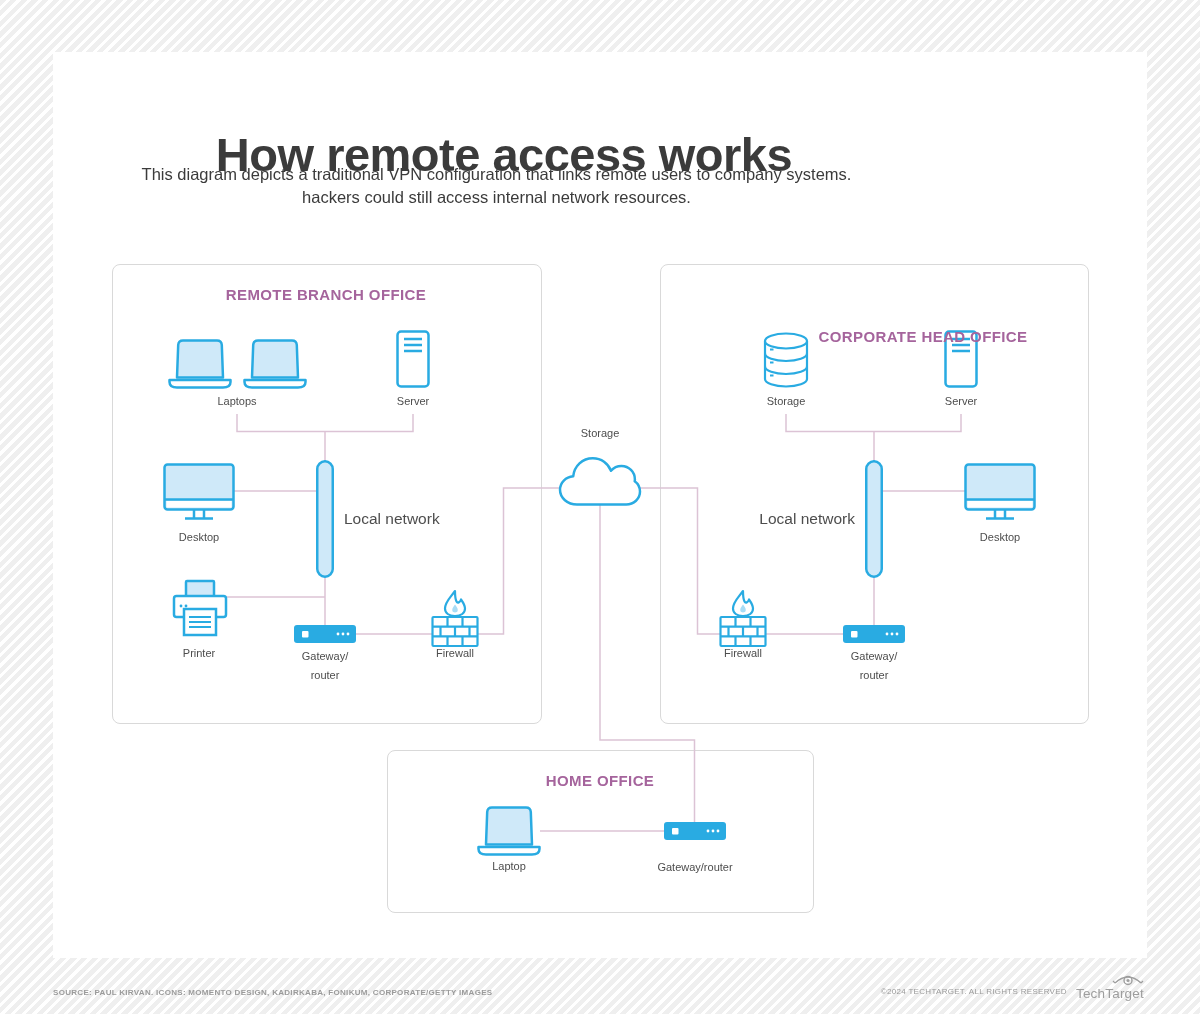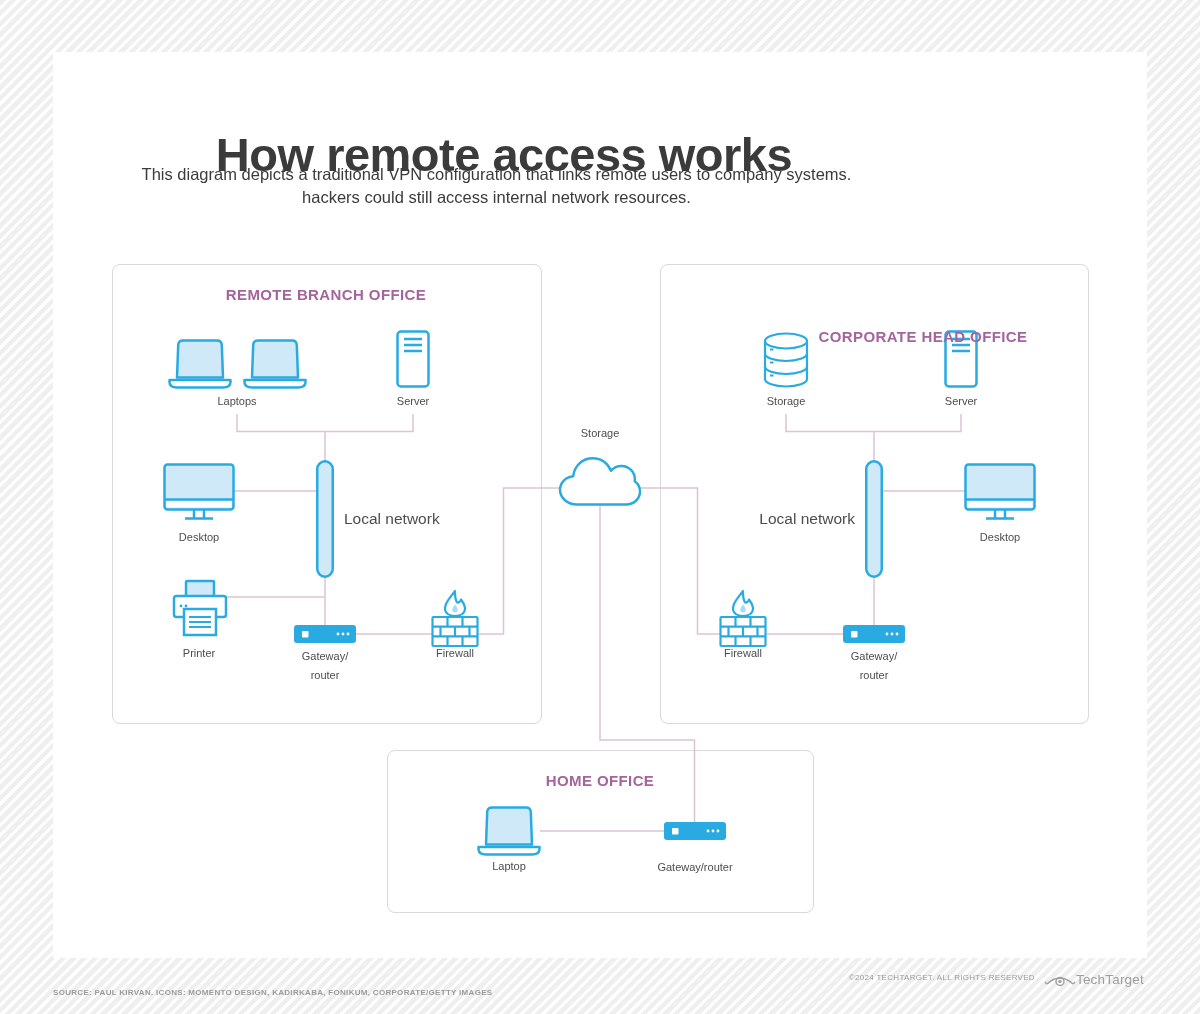--- a/index.html
+++ b/index.html
@@ -49,21 +49,21 @@
   .footer-source{
     position:absolute;left:53px;top:988px;
     font-size:8px;font-weight:bold;letter-spacing:0.3px;color:#9b9b9b;z-index:3;
   }
   .footer-right{
     position:absolute;right:56px;top:972px;display:flex;align-items:flex-end;gap:9px;z-index:3;
   }
   .footer-copyright{
     font-size:8px;font-weight:normal;letter-spacing:0.3px;color:#9b9b9b;padding-bottom:5px;
   }
-  .tt-logo{display:flex;align-items:flex-end;}
+  .tt-logo{display:flex;flex-direction:column;align-items:flex-end;}
   .tt-wordmark{font-size:13.5px;color:#9e9e9e;letter-spacing:0.2px;}
 </style>
 </head>
 <body>
 
 <div class="page">
 
   <div class="card"></div>
 
   <h1 class="main-title">How remote access works</h1>

